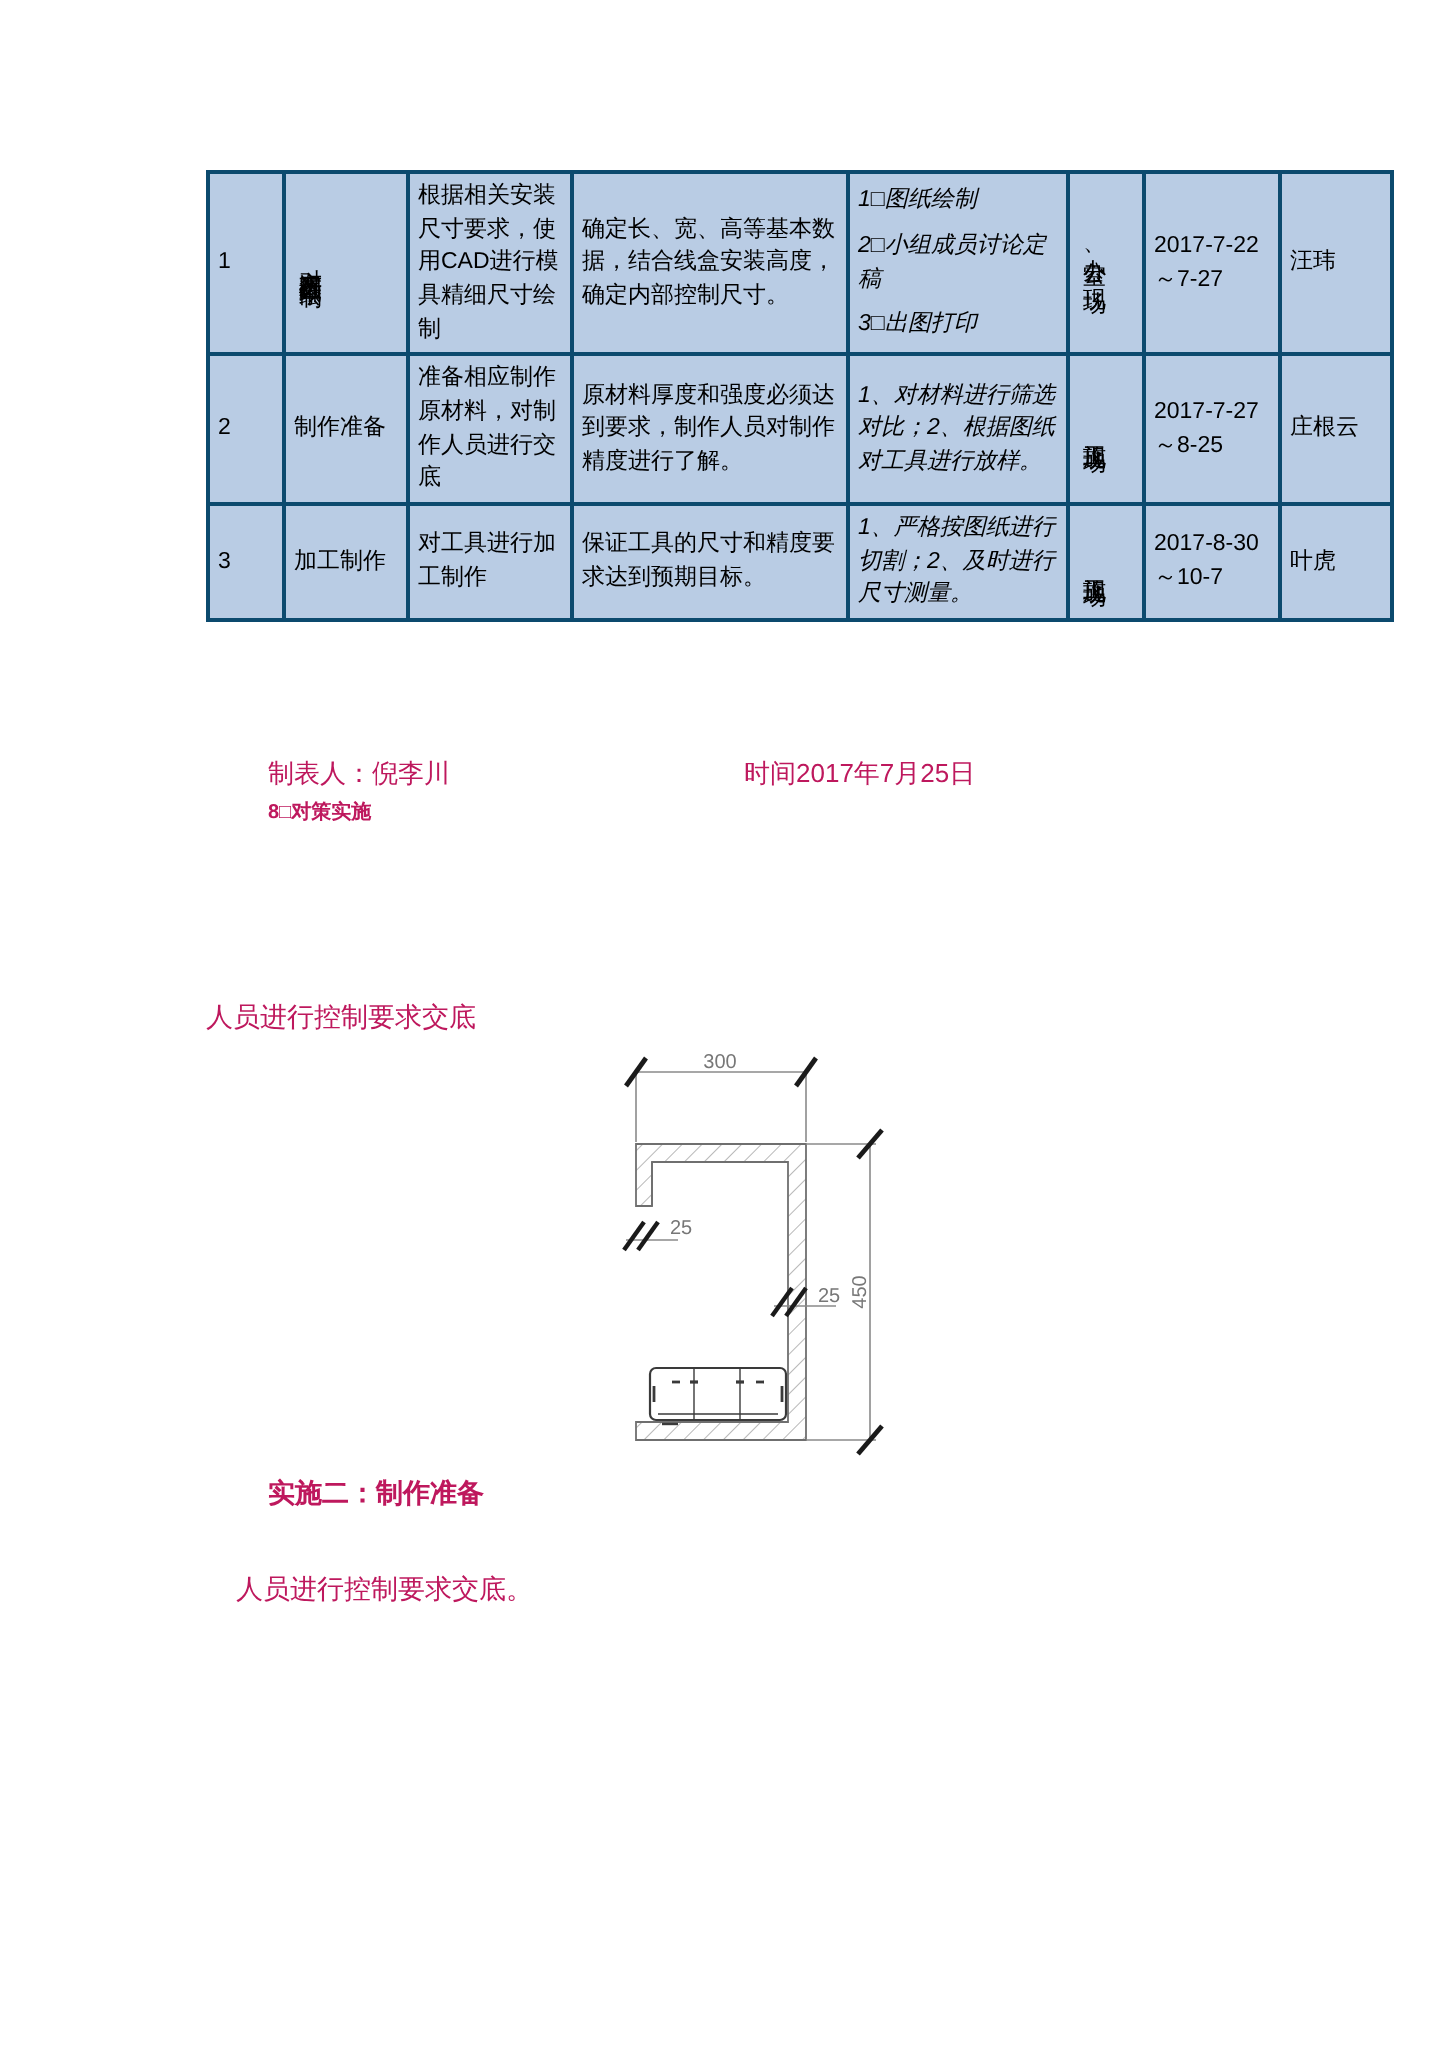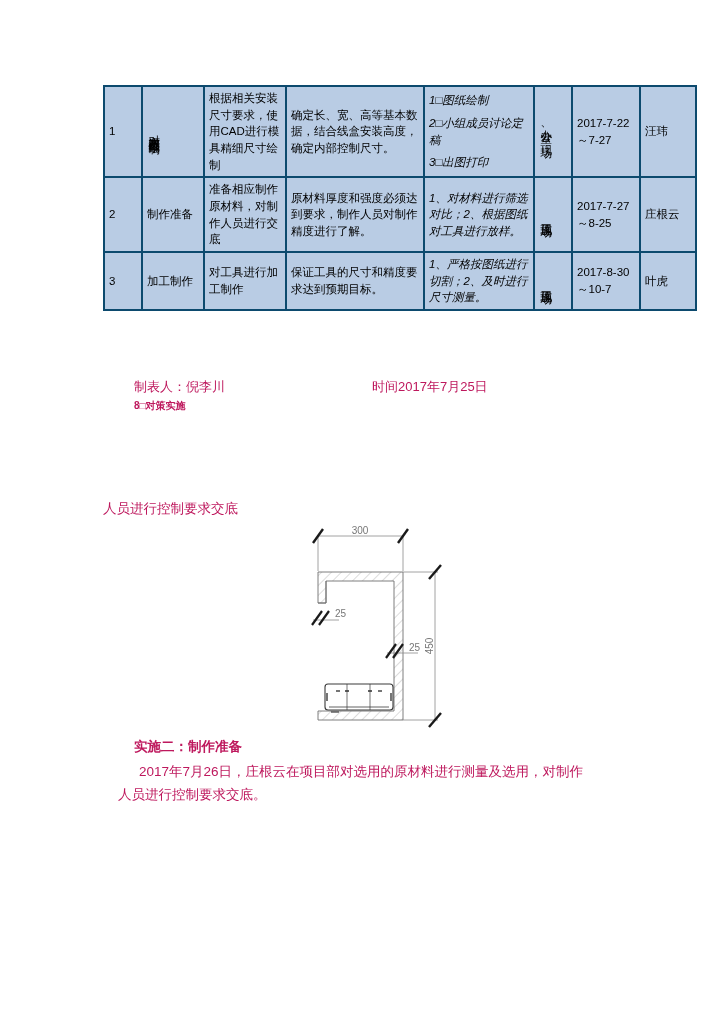--- a/index.html
+++ b/index.html
@@ -213,16 +213,15 @@
       <line x1="120" y1="51" x2="155" y2="51" stroke="#8a8a8a" stroke-width="0.8"></line>
       <line x1="120" y1="199" x2="155" y2="199" stroke="#8a8a8a" stroke-width="0.8"></line>
       <line x1="152" y1="51" x2="152" y2="199" stroke="#8a8a8a" stroke-width="0.8"></line>
       <line x1="146" y1="58" x2="158" y2="44" stroke="#1a1a1a" stroke-width="2.4"></line>
       <line x1="146" y1="206" x2="158" y2="192" stroke="#1a1a1a" stroke-width="2.4"></line>
       <text x="150" y="125" font-family="'Liberation Sans',sans-serif" font-size="10" fill="#777777" text-anchor="middle" transform="rotate(-90 150 125)">450</text>
     </svg>
   </div>
 
   <div class="ln impl2-head">实施二：制作准备</div>
-  <div class="ln p2-l1">2017年7月26日，庄根云在项目部对选用的原材料进行测量及选用，对制作</div>
   <div class="ln p2-l2">人员进行控制要求交底。</div>
 
 </div>
 
 </body></html>

